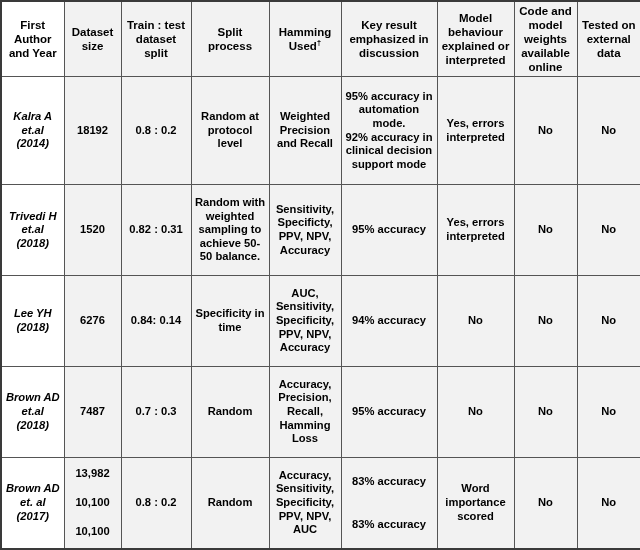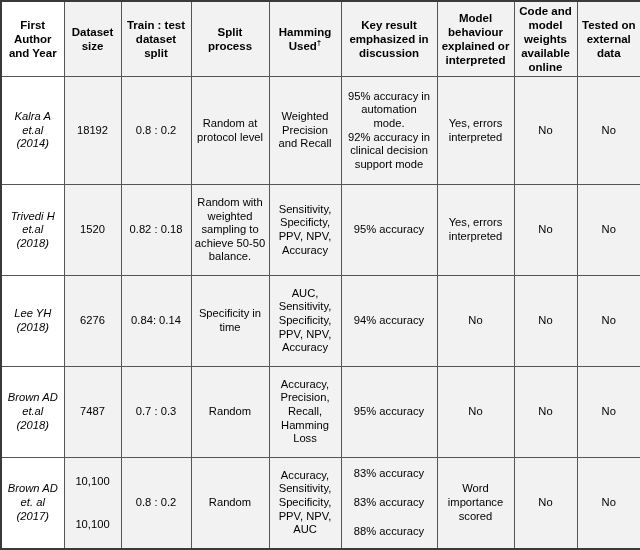--- a/index.html
+++ b/index.html
@@ -27,21 +27,21 @@
     background: #f2f2f2;
   }
   table.paper-table td,
   table.paper-table th {
     border: 1px solid #555555;
     text-align: center;
     vertical-align: middle;
     padding: 2px 3px;
     font-size: 11.2px;
     line-height: 1.22;
-    font-weight: normal;
+    font-weight: bold;
     background: #f2f2f2;
   }
   table.paper-table th {
     font-weight: bold;
     font-size: 11.5px;
     line-height: 1.22;
   }
   
   table.paper-table {
     border: 2px solid #3a3a3a;
@@ -124,21 +124,21 @@
           <td>Weighted Precision and Recall</td>
           <td style="white-space: pre-line;">95% accuracy in automation mode.
 92% accuracy in clinical decision support mode</td>
           <td>Yes, errors interpreted</td>
           <td>No</td>
           <td>No</td>
         </tr>
         <tr>
           <td class="col-author">Trivedi H et.al (2018)</td>
           <td>1520</td>
-          <td>0.82 : 0.18</td>
+          <td>0.82 : 0.31</td>
           <td>Random with weighted sampling to achieve 50-50 balance.</td>
           <td>Sensitivity, Specificty, PPV, NPV, Accuracy</td>
           <td>95% accuracy</td>
           <td>Yes, errors interpreted</td>
           <td>No</td>
           <td>No</td>
         </tr>
         <tr>
           <td class="col-author">Lee YH (2018)</td>
           <td>6276</td>
@@ -159,20 +159,23 @@
           <td>95% accuracy</td>
           <td>No</td>
           <td>No</td>
           <td>No</td>
         </tr>
         <tr>
           <td class="col-author">Brown AD et. al (2017)</td>
           <td class="nested">
             <table class="subcells">
               <tbody>
+                <tr>
+                  <td>13,982</td>
+                </tr>
                 <tr>
                   <td>10,100</td>
                 </tr>
                 <tr>
                   <td>10,100</td>
                 </tr>
               </tbody>
             </table>
           </td>
           <td>0.8 : 0.2</td>
@@ -180,23 +183,20 @@
           <td>Accuracy, Sensitivity, Specificity, PPV, NPV, AUC</td>
           <td class="nested">
             <table class="subcells">
               <tbody>
                 <tr>
                   <td>83% accuracy</td>
                 </tr>
                 <tr>
                   <td>83% accuracy</td>
                 </tr>
-                <tr>
-                  <td>88% accuracy</td>
-                </tr>
               </tbody>
             </table>
           </td>
           <td>Word importance scored</td>
           <td>No</td>
           <td>No</td>
         </tr>
       </tbody>
   </table>
 </div>

